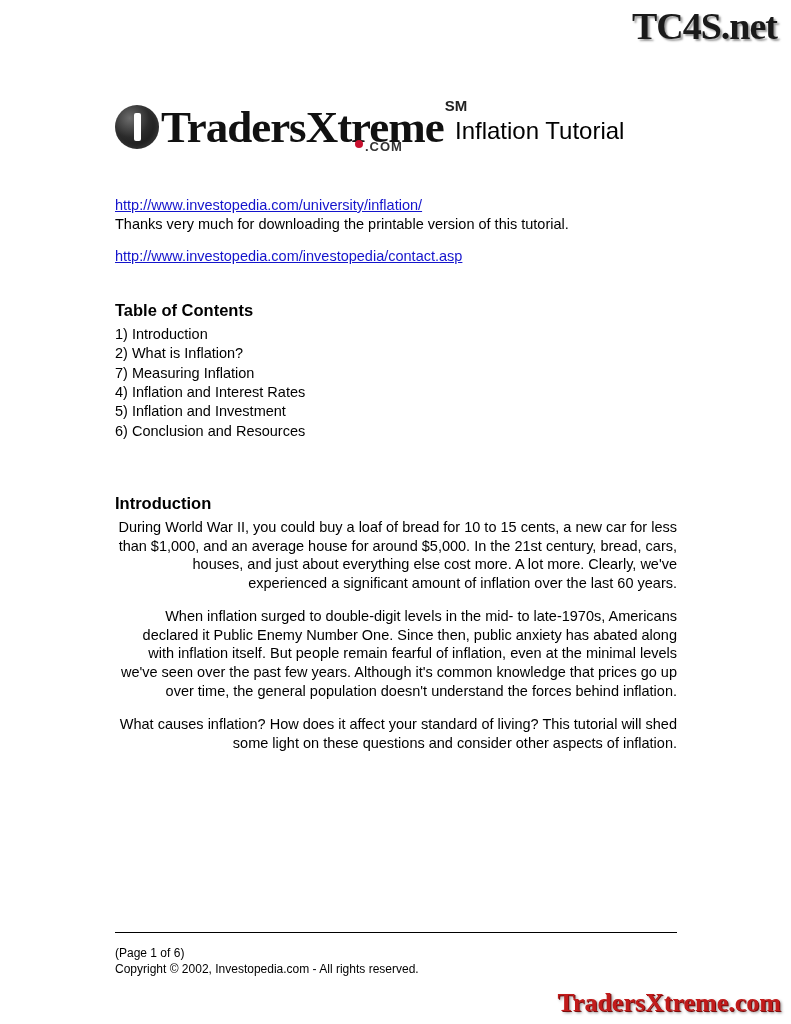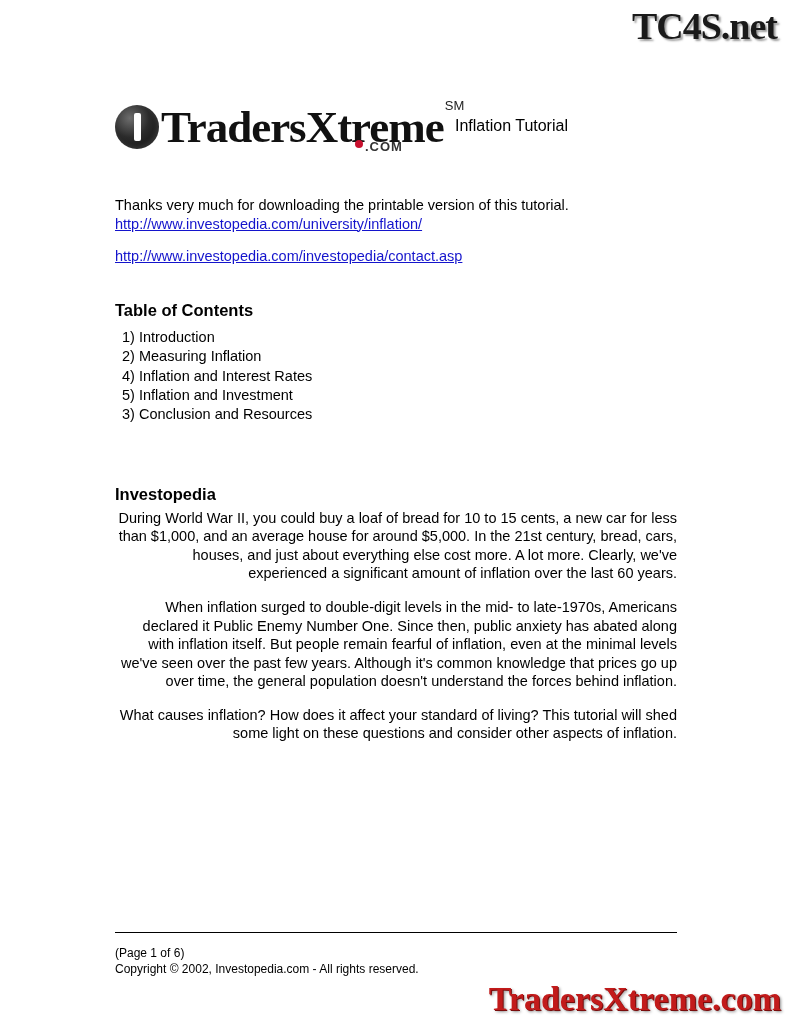--- a/index.html
+++ b/index.html
@@ -27,21 +27,21 @@
     letter-spacing: -1px;
     color: #1a1a1a;
     text-shadow: 2px 2px 2px rgba(120,120,120,0.75);
   }
   .wm-bottom {
     position: absolute;
     bottom: 6px;
     right: 10px;
     font-family: "Liberation Serif", serif;
     font-weight: bold;
-    font-size: 34px;
+    font-size: 26px;
     color: #c21b1b;
     text-shadow: 1px 1px 0 #7a0d0d, 2px 2px 3px rgba(0,0,0,0.45);
   }
   .wm-mid {
     position: absolute;
     left: 258px;
     top: 492px;
     font-family: "Liberation Serif", serif;
     font-weight: bold;
     font-size: 31px;
@@ -100,26 +100,26 @@
   .logo-word {
     font-family: "Liberation Serif", serif;
     font-weight: bold;
     font-size: 45px;
     letter-spacing: -1px;
     line-height: 1;
     color: #111111;
   }
   .logo-sm {
     font-family: "Liberation Sans", sans-serif;
-    font-size: 13px;
+    font-size: 15px;
     vertical-align: top;
     position: relative;
     top: -22px;
     left: 1px;
-    font-weight: normal;
+    font-weight: bold;
     color: #222;
   }
   .logo-com {
     position: absolute;
     left: 250px;
     top: 44px;
     font-family: "Liberation Sans", sans-serif;
     font-size: 13px;
     font-weight: bold;
     color: #333;
@@ -132,21 +132,21 @@
     width: 8px;
     height: 8px;
     border-radius: 50%;
     background: #c8102e;
   }
 
   .doc-title {
     position: absolute;
     left: 340px;
     top: 22px;
-    font-size: 16px;
+    font-size: 24px;
     color: #000;
   }
 
   .content {
     position: absolute;
     left: 115px;
     top: 196px;
     width: 562px;
     font-size: 14.5px;
     line-height: 1.28;
@@ -159,21 +159,21 @@
   .para { margin: 0 0 0 0; }
   .gap-sm { height: 14px; }
   .gap-lg { height: 34px; }
 
   h2.section {
     font-size: 16.5px;
     font-weight: bold;
     margin: 0 0 4px 0;
   }
   .toc-list {
-    margin: 7px;
+    margin: 0;
     padding: 0;
     list-style: none;
   }
   .toc-list li {
     font-size: 14.5px;
     line-height: 1.2;
     padding: 1px 0;
   }
 
   .intro-head {
@@ -220,41 +220,42 @@
       <span class="logo-sm">SM</span>
       <span class="logo-dot"></span>
       <span class="logo-com">.COM</span>
     </div>
     <div class="doc-title">Inflation Tutorial</div>
   </div>
 
   <div class="content">
 
     <div>
+      <div class="para link">http://www.investopedia.com/university/inflation/</div>
       <div class="para">Thanks very much for downloading the printable version of this tutorial.</div>
-      <div class="para link">http://www.investopedia.com/university/inflation/</div>
       <div class="gap-sm"></div>
       <div class="para link">http://www.investopedia.com/investopedia/contact.asp</div>
     </div>
 
     <div class="gap-lg"></div>
 
     <h2 class="section">Table of Contents</h2>
     <ul class="toc-list">
       <li>1) Introduction</li>
-      <li>2) Measuring Inflation</li>
+      <li>2) What is Inflation?</li>
+      <li>7) Measuring Inflation</li>
       <li>4) Inflation and Interest Rates</li>
       <li>5) Inflation and Investment</li>
-      <li>3) Conclusion and Resources</li>
+      <li>6) Conclusion and Resources</li>
     </ul>
 
     <div class="gap-lg"></div>
     <div style="height:18px"></div>
 
-    <div class="intro-head">Investopedia</div>
+    <div class="intro-head">Introduction</div>
     <div style="height:4px"></div>
     <p class="body-p">During World War II, you could buy a loaf of bread for 10 to 15 cents, a new car for less than $1,000, and an average house for around $5,000. In the 21st century, bread, cars, houses, and just about everything else cost more. A lot more. Clearly, we've experienced a significant amount of inflation over the last 60 years.</p>
     <p class="body-p">When inflation surged to double-digit levels in the mid- to late-1970s, Americans declared it Public Enemy Number One. Since then, public anxiety has abated along with inflation itself. But people remain fearful of inflation, even at the minimal levels we've seen over the past few years. Although it's common knowledge that prices go up over time, the general population doesn't understand the forces behind inflation.</p>
     <p class="body-p">What causes inflation? How does it affect your standard of living? This tutorial will shed some light on these questions and consider other aspects of inflation.</p>
   </div>
 
 
   <div class="footer-rule"></div>
   <div class="footer">
     <div>(Page 1 of 6)</div>

